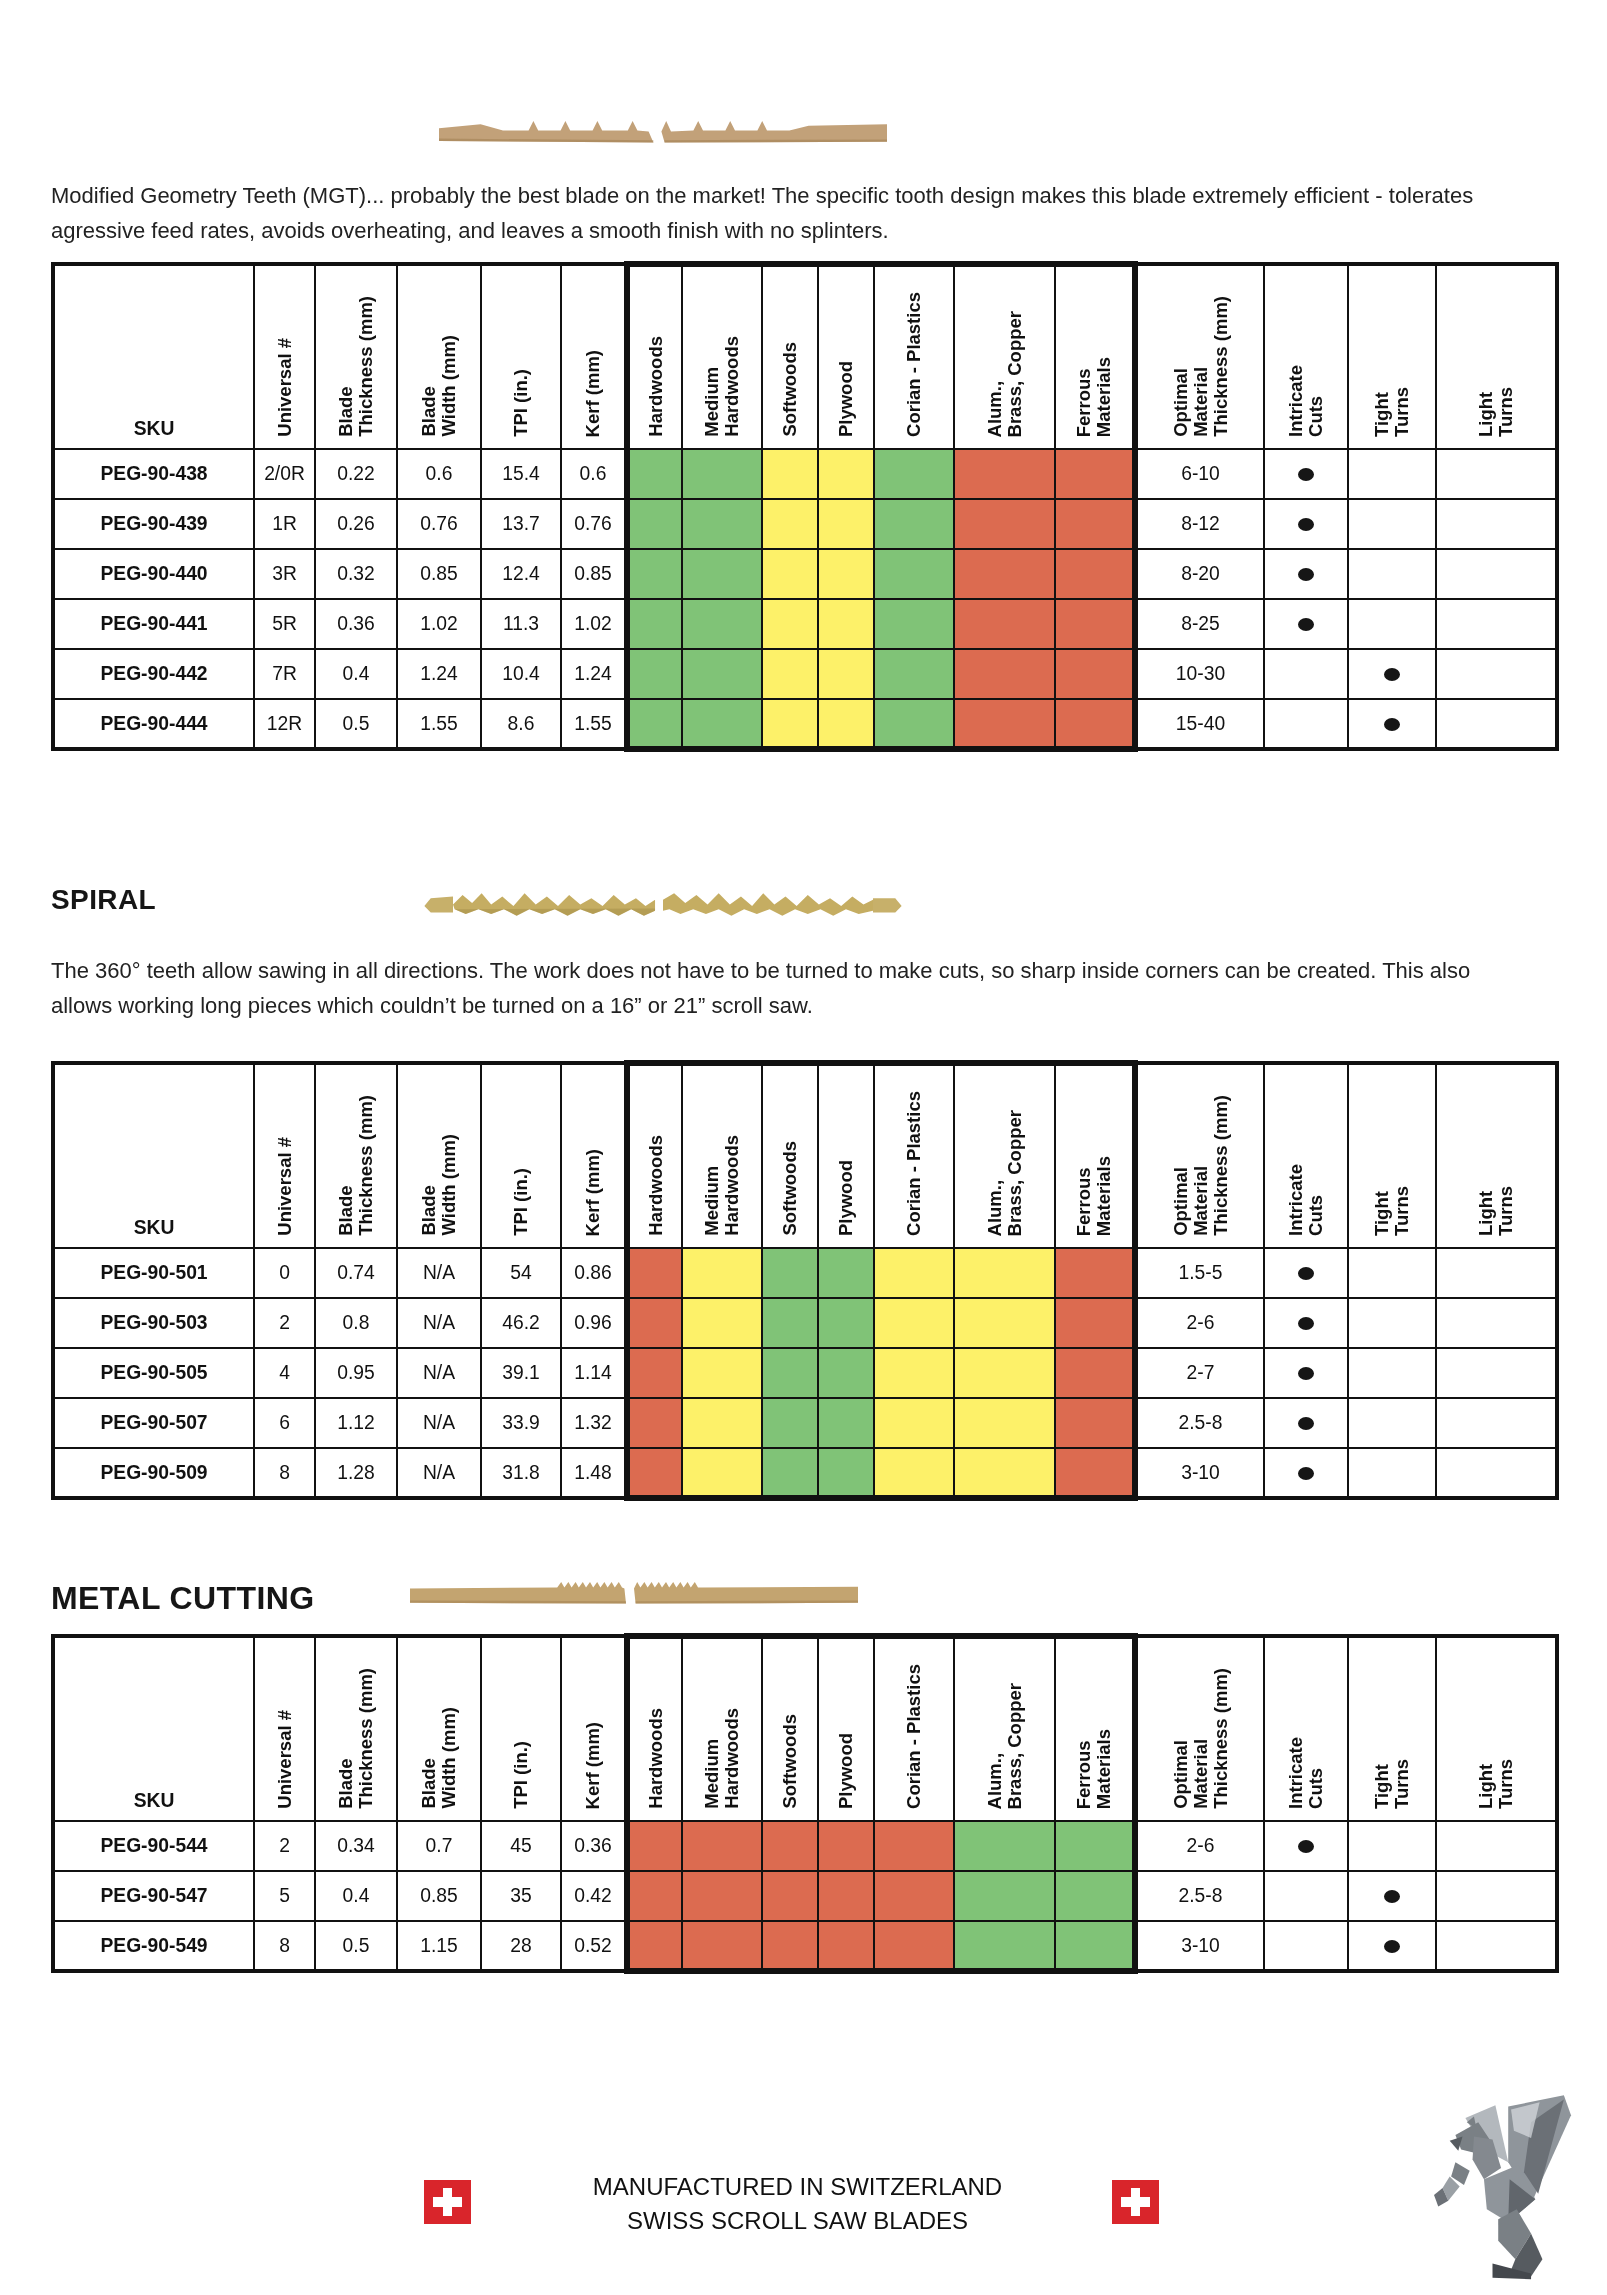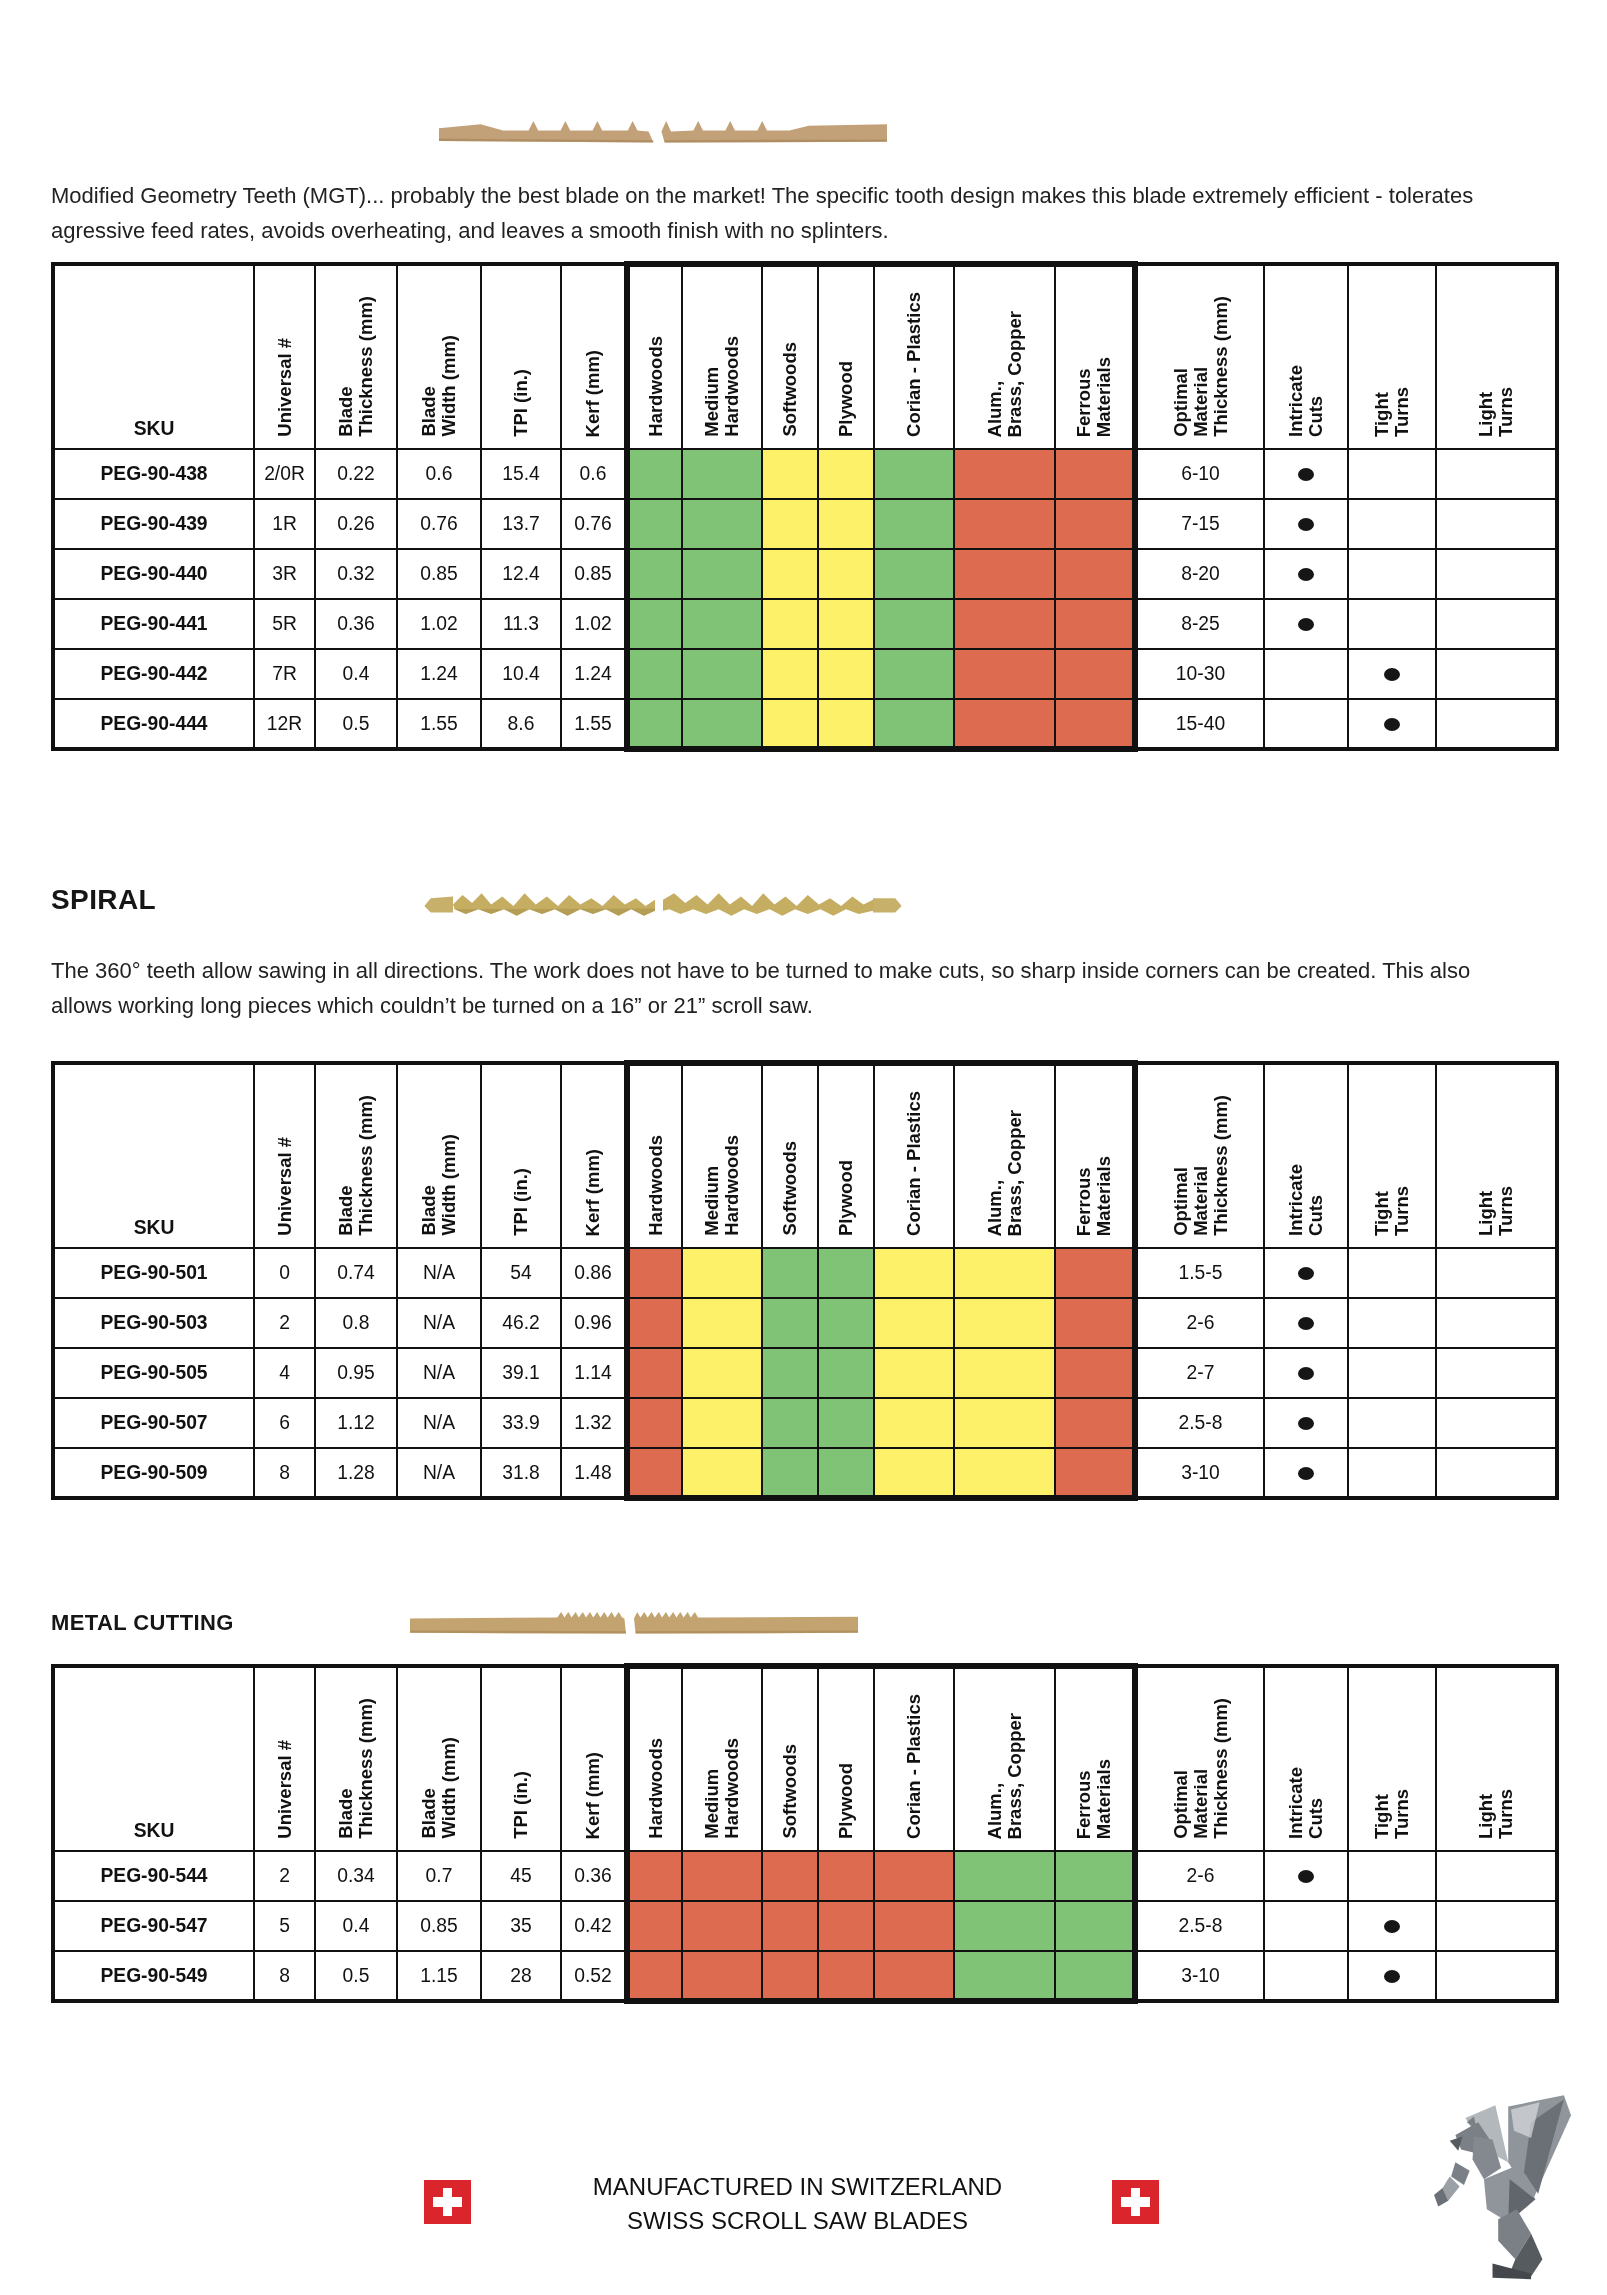--- a/index.html
+++ b/index.html
@@ -13,21 +13,21 @@
 
   .sec { position: absolute; left: 51px; width: 1505px; }
   #sec1 { top: 117px; }
   #sec2 { top: 884px; }
   #sec3 { top: 1580px; }
 
   .sec-head { position: relative; height: 37px; }
   .sec-title { margin: 0; font-weight: bold; color: #161616; }
   #sec1 .sec-title { font-size: 25px; }
   #sec2 .sec-title { font-size: 28px; letter-spacing: 0.4px; }
-  #sec3 .sec-title { font-size: 22px; letter-spacing: 0.4px; margin-top: 30px; }
+  #sec3 .sec-title { font-size: 32px; letter-spacing: 0.4px; }
 
   .blade { position: absolute; }
   #sec1 .blade { left: 387px; top: 0px;  width: 450px; height: 32px; }
   #sec2 .blade { left: 371px; top: 3.2px;  width: 482px; height: 35px; }
   #sec3 .blade { left: 358px; top: -1.6px; width: 450px; height: 32px; }
 
   .desc { margin: 0; font-size: 22px; line-height: 35px; width: 1479px; color: #222; }
   #sec1 .desc { margin-top: 24px; }
   #sec2 .desc { margin-top: 32px; }
   #sec3 .desc { margin-top: 35px; }
@@ -164,21 +164,21 @@
             <td>0.76</td>
             <td>13.7</td>
             <td>0.76</td>
             <td class="mat mat-first" style="background: rgb(128, 195, 119);"></td>
             <td class="mat" style="background: rgb(128, 195, 119);"></td>
             <td class="mat" style="background: rgb(253, 241, 105);"></td>
             <td class="mat" style="background: rgb(253, 241, 105);"></td>
             <td class="mat" style="background: rgb(128, 195, 119);"></td>
             <td class="mat" style="background: rgb(220, 107, 80);"></td>
             <td class="mat mat-last" style="background: rgb(220, 107, 80);"></td>
-            <td>7-15</td>
+            <td>8-12</td>
             <td><span class="dot"></span></td>
             <td></td>
             <td></td>
           </tr>
           <tr>
             <td class="sku">PEG-90-440</td>
             <td>3R</td>
             <td>0.32</td>
             <td>0.85</td>
             <td>12.4</td>

